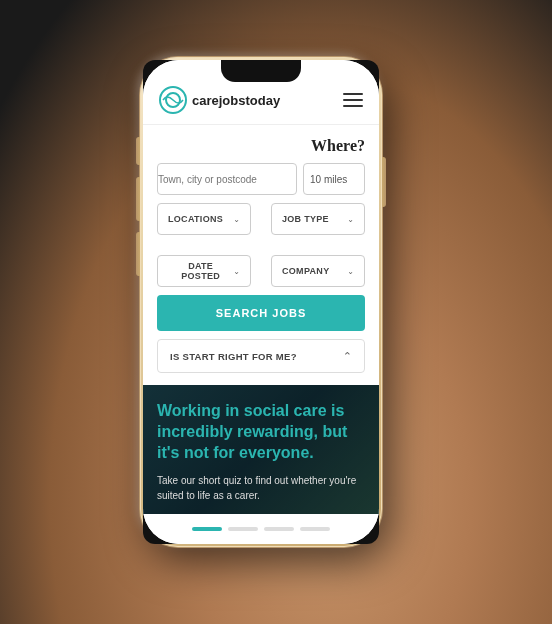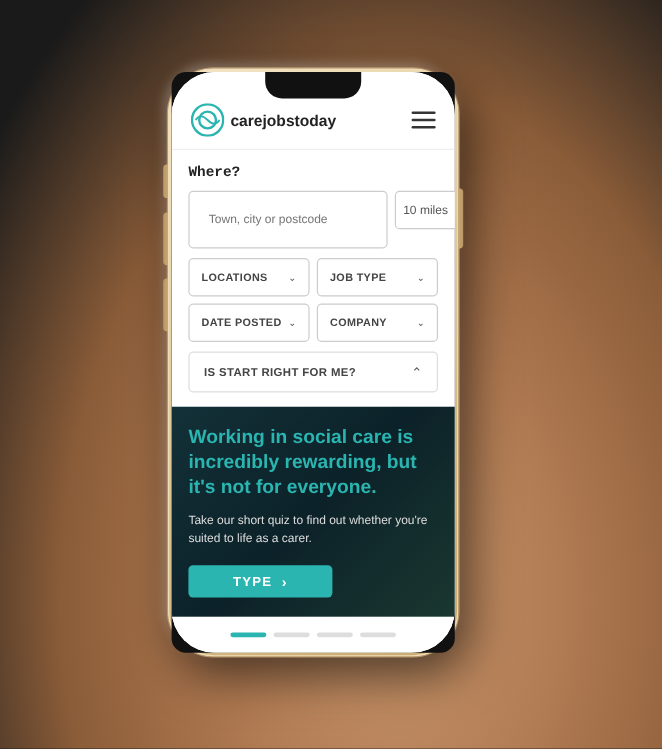--- a/index.html
+++ b/index.html
@@ -127,59 +127,60 @@
     }
 
     
     .search-area {
       background: #fff;
       padding: 12px 14px;
       flex-shrink: 0;
     }
 
     .where-label {
-      font-size: 12px;
+      font-size: 16px;
       font-weight: 700;
       color: #222;
       margin-bottom: 8px;
-      font-family: Liberation Mono, monospace;
+      font-family: Liberation Serif, serif;
+      text-align: right;
     }
 
     .location-row {
       display: flex;
       gap: 6px;
       margin-bottom: 8px;
     }
 
     .location-input {
       flex: 1;
-      height: 48px;
+      height: 32px;
       border: 1px solid #ccc;
       border-radius: 4px;
-      padding: 0 16px;
+      padding: 0 0;
       font-size: 10px;
       color: #999;
       font-family: Arial, sans-serif;
     }
 
     .distance-input {
       width: 62px;
       height: 32px;
       border: 1px solid #ccc;
       border-radius: 4px;
       padding: 0 6px;
       font-size: 10px;
       color: #555;
       font-family: Arial, sans-serif;
     }
 
     .filter-grid {
       display: grid;
       grid-template-columns: 1fr 1fr;
-      gap: 6px;
+      gap: 20px;
       margin-bottom: 8px;
     }
 
     .filter-btn {
       height: 32px;
       border: 1px solid #ccc;
       border-radius: 4px;
       background: #fff;
       display: flex;
       align-items: center;
@@ -413,20 +414,21 @@
           <button class="filter-btn">
             <span class="filter-btn-text">DATE POSTED</span>
             <span class="chevron-down">⌄</span>
           </button>
           <button class="filter-btn">
             <span class="filter-btn-text">COMPANY</span>
             <span class="chevron-down">⌄</span>
           </button>
         </div>
 
+        <button class="search-btn">SEARCH JOBS</button>
 
         <button class="caring-accordion">
           <span class="caring-text">IS START RIGHT FOR ME?</span>
           <span class="chevron-up">⌃</span>
         </button>
       </div>
 
       <div class="caring-content">
         <div>
           <div class="caring-headline">Working in social care is incredibly rewarding, but it's not for everyone.</div>

